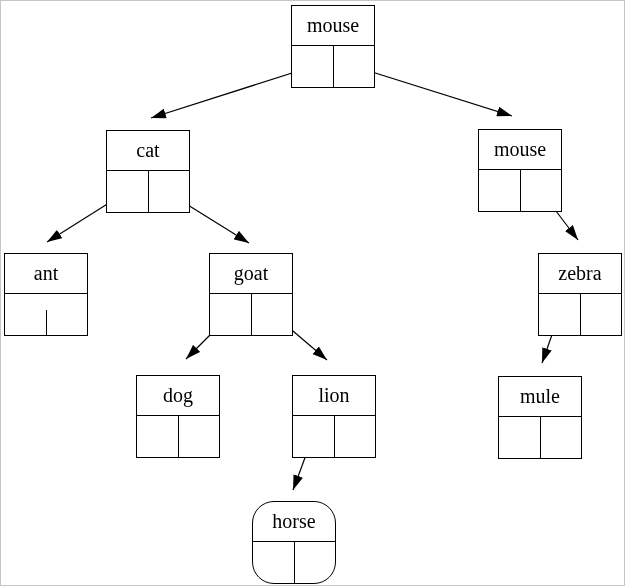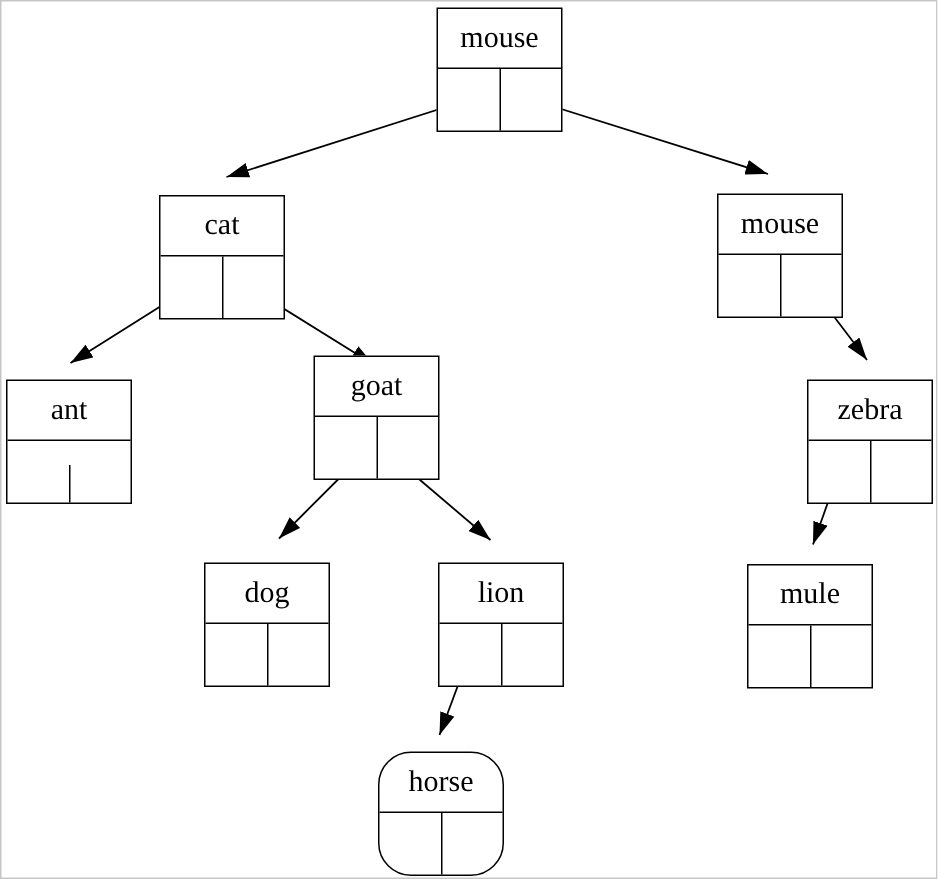--- a/index.html
+++ b/index.html
@@ -103,21 +103,21 @@
   </div>
 
   <div class="node" style="left:3px; top:252px;gap:16px;">
     <div class="node-label">ant</div>
     <div class="node-cells">
       <div class="cell left"></div>
       <div class="cell right"></div>
     </div>
   </div>
 
-  <div class="node" style="left:208px; top:236px;">
+  <div class="node" style="left:208px; top:252px;">
     <div class="node-label">goat</div>
     <div class="node-cells">
       <div class="cell left"></div>
       <div class="cell right"></div>
     </div>
   </div>
 
   <div class="node" style="left:537px; top:252px;">
     <div class="node-label">zebra</div>
     <div class="node-cells">

